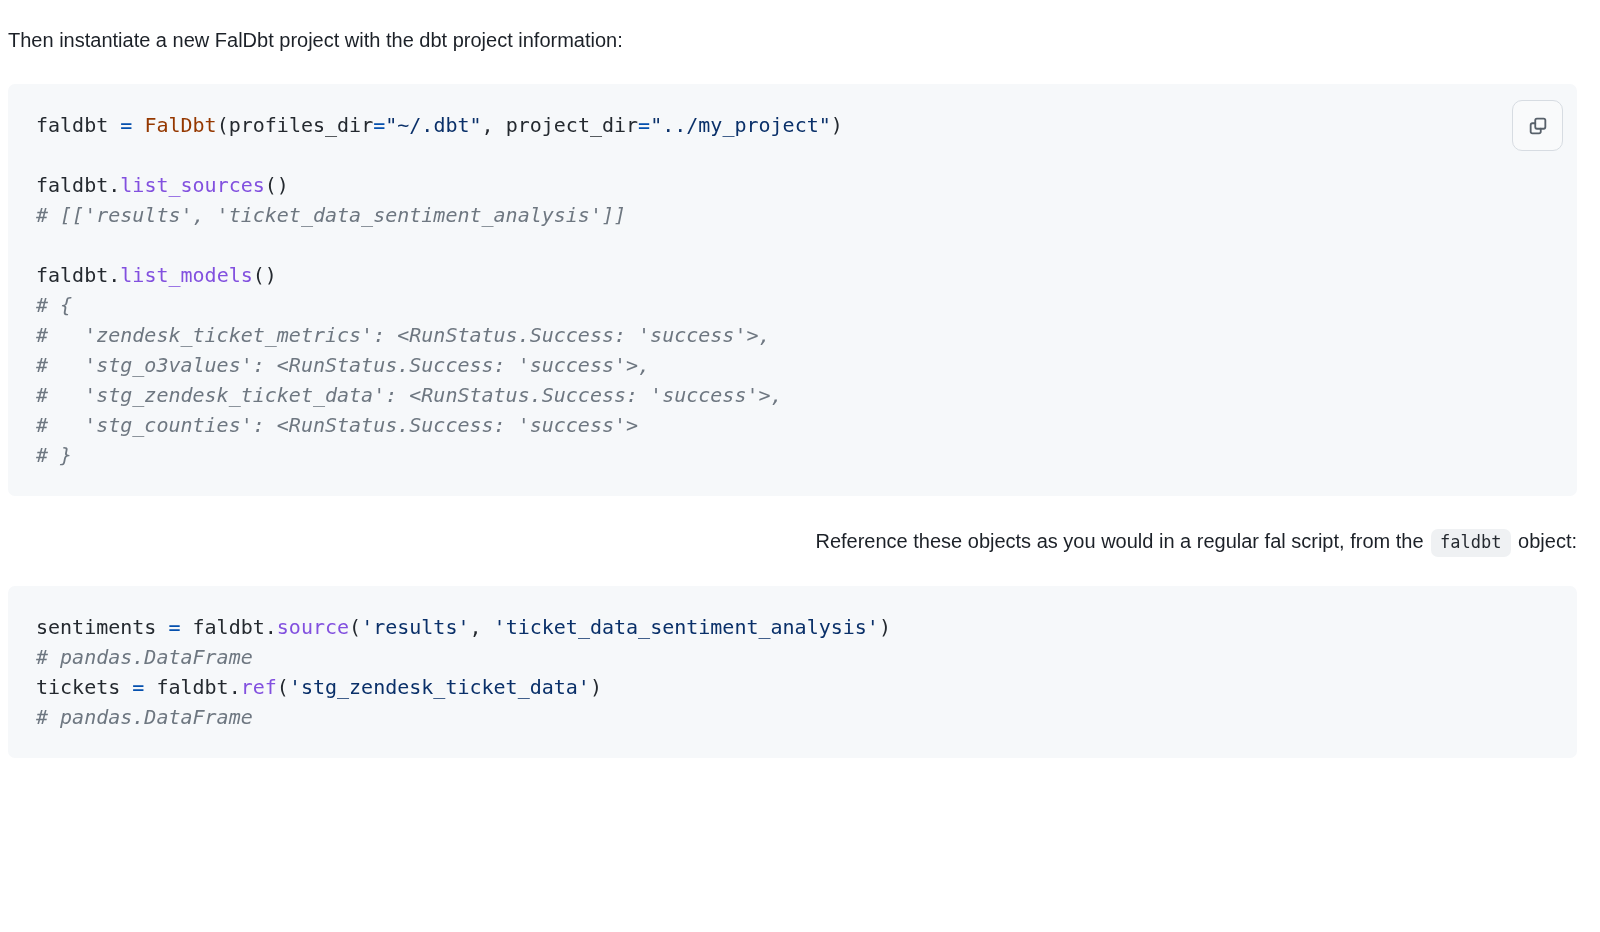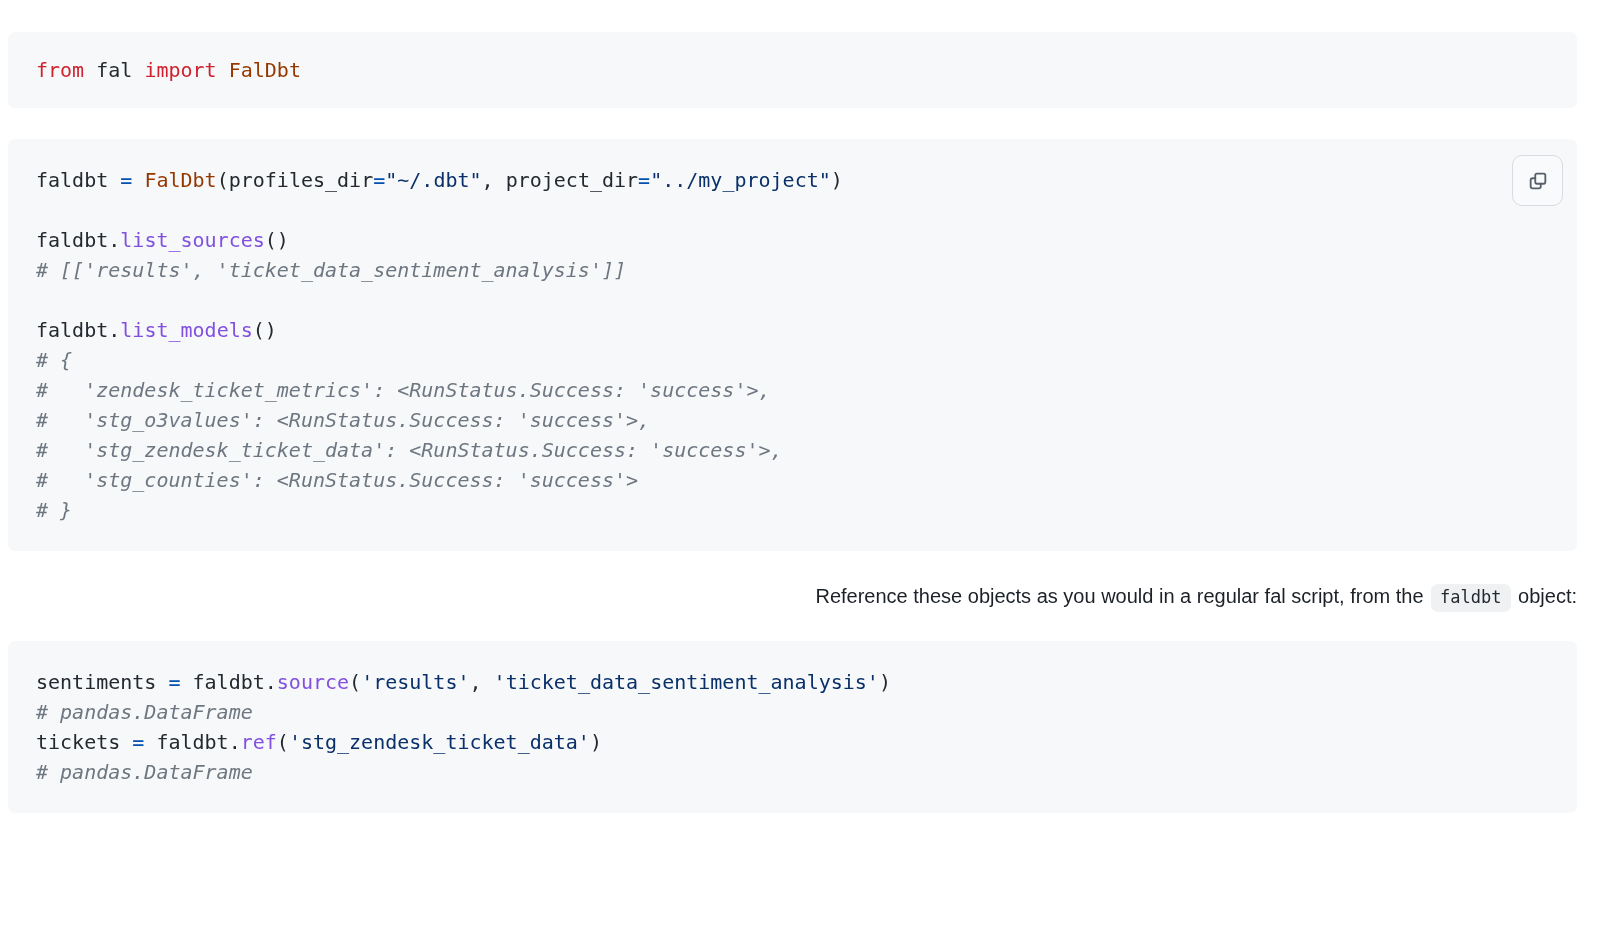--- a/index.html
+++ b/index.html
@@ -74,24 +74,22 @@
     margin: 0 2px;
     color: var(--c-plain, #24292f);
   }
 </style>
 </head>
 <body>
 
 <div class="page">
 
 
-  <div class="cb cb-1">
-    <pre class="code"><div class="code-line"><span class="tok-k">from</span><span class="tok-p"> fal </span><span class="tok-k">import</span><span class="tok-cl"> FalDbt</span></div></pre>
-  </div>
 
+  <p class="para para-2">Then instantiate a new FalDbt project with the dbt project information:</p>
 
   <div class="cb cb-2">
     <pre class="code"><div class="code-line"><span class="tok-p">faldbt </span><span class="tok-o">=</span><span class="tok-p"> </span><span class="tok-cl">FalDbt</span><span class="tok-p">(profiles_dir</span><span class="tok-o">=</span><span class="tok-s">"~/.dbt"</span><span class="tok-p">, project_dir</span><span class="tok-o">=</span><span class="tok-s">"../my_project"</span><span class="tok-p">)</span></div><div class="code-line">&nbsp;</div><div class="code-line"><span class="tok-p">faldbt.</span><span class="tok-f">list_sources</span><span class="tok-p">()</span></div><div class="code-line"><span class="tok-c"># [['results', 'ticket_data_sentiment_analysis']]</span></div><div class="code-line">&nbsp;</div><div class="code-line"><span class="tok-p">faldbt.</span><span class="tok-f">list_models</span><span class="tok-p">()</span></div><div class="code-line"><span class="tok-c"># {</span></div><div class="code-line"><span class="tok-c">#   'zendesk_ticket_metrics': &lt;RunStatus.Success: 'success'&gt;,</span></div><div class="code-line"><span class="tok-c">#   'stg_o3values': &lt;RunStatus.Success: 'success'&gt;,</span></div><div class="code-line"><span class="tok-c">#   'stg_zendesk_ticket_data': &lt;RunStatus.Success: 'success'&gt;,</span></div><div class="code-line"><span class="tok-c">#   'stg_counties': &lt;RunStatus.Success: 'success'&gt;</span></div><div class="code-line"><span class="tok-c"># }</span></div></pre>
     <button class="copy-btn">
       <svg width="22" height="22" viewBox="0 0 24 24">
         <rect x="9" y="4" width="11" height="11" rx="1.8"></rect>
         <path d="M9 9 H5.8 A1.8 1.8 0 0 0 4 10.8 V18.2 A1.8 1.8 0 0 0 5.8 20 H13.2 A1.8 1.8 0 0 0 15 18.2 V15"></path>
       </svg>
     </button>
   </div>

